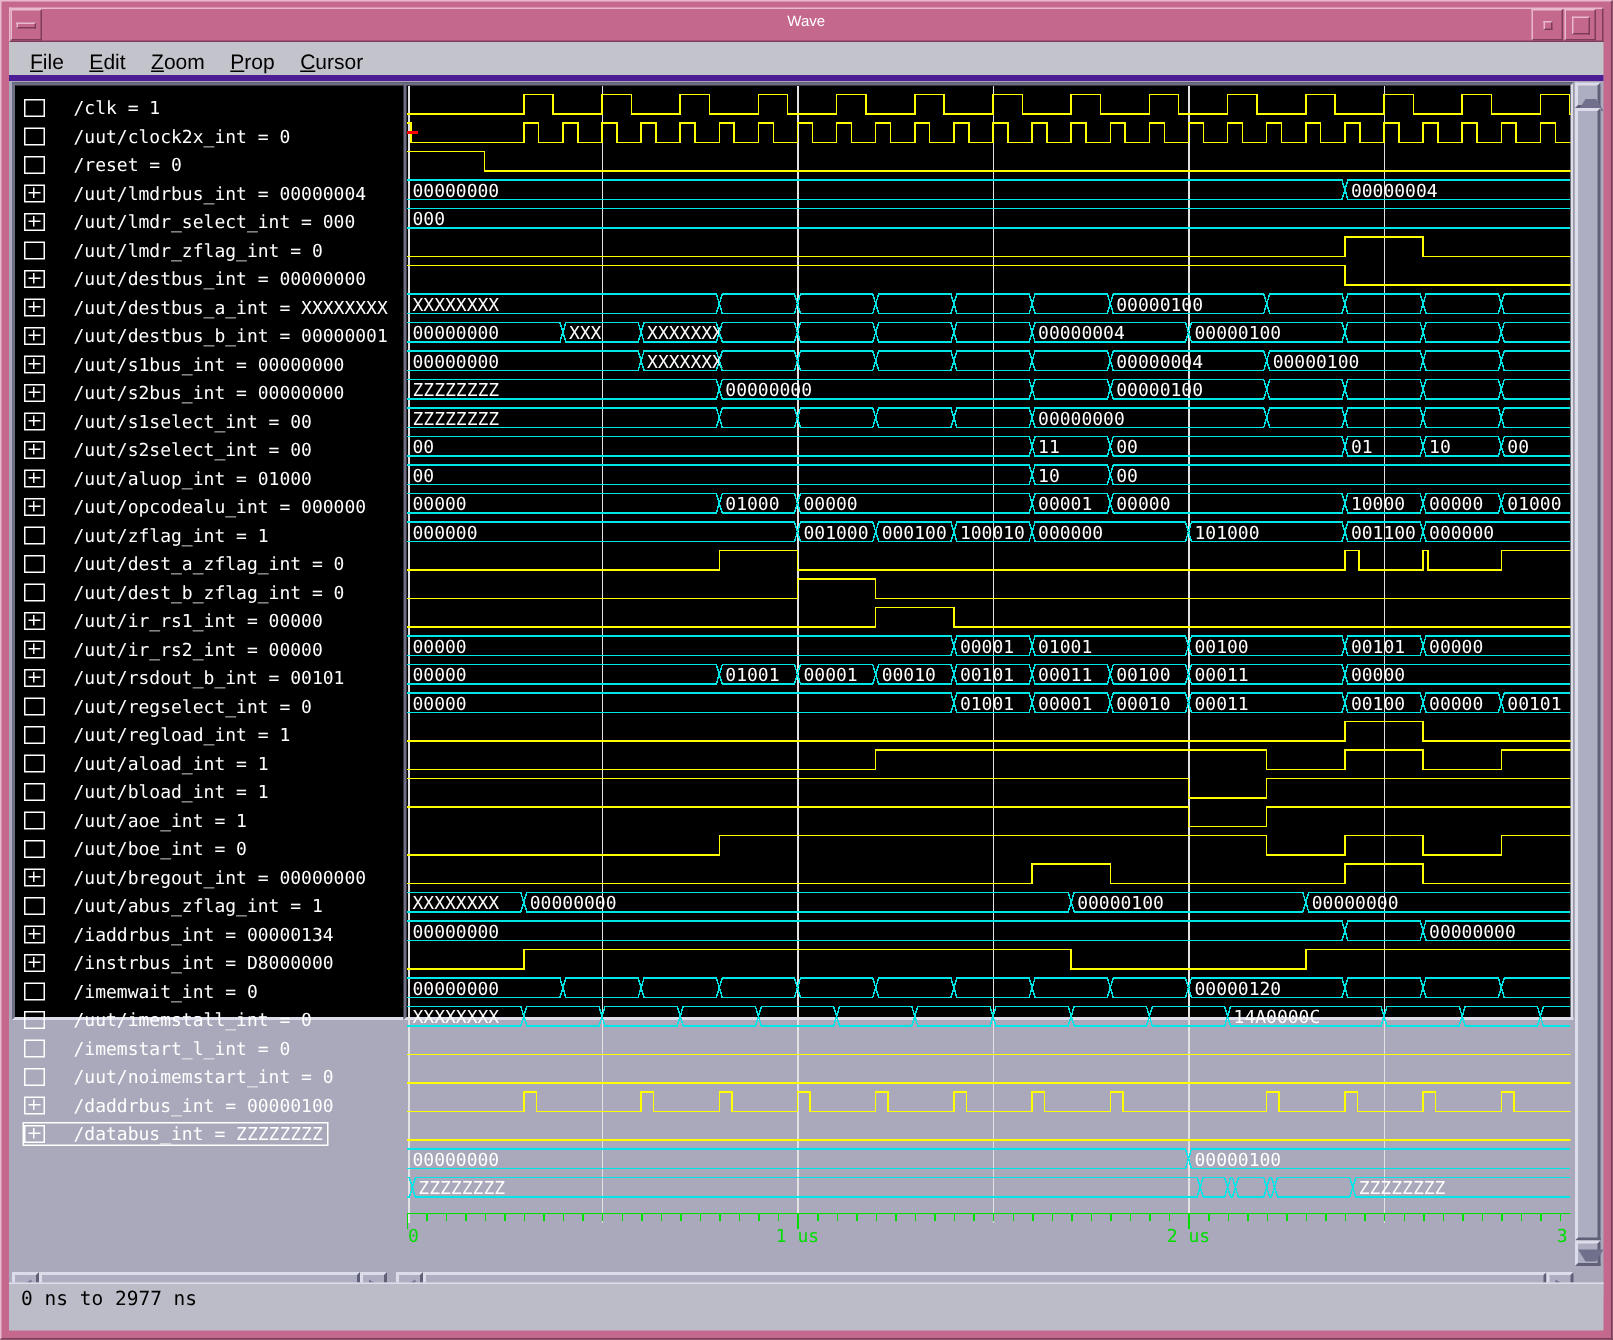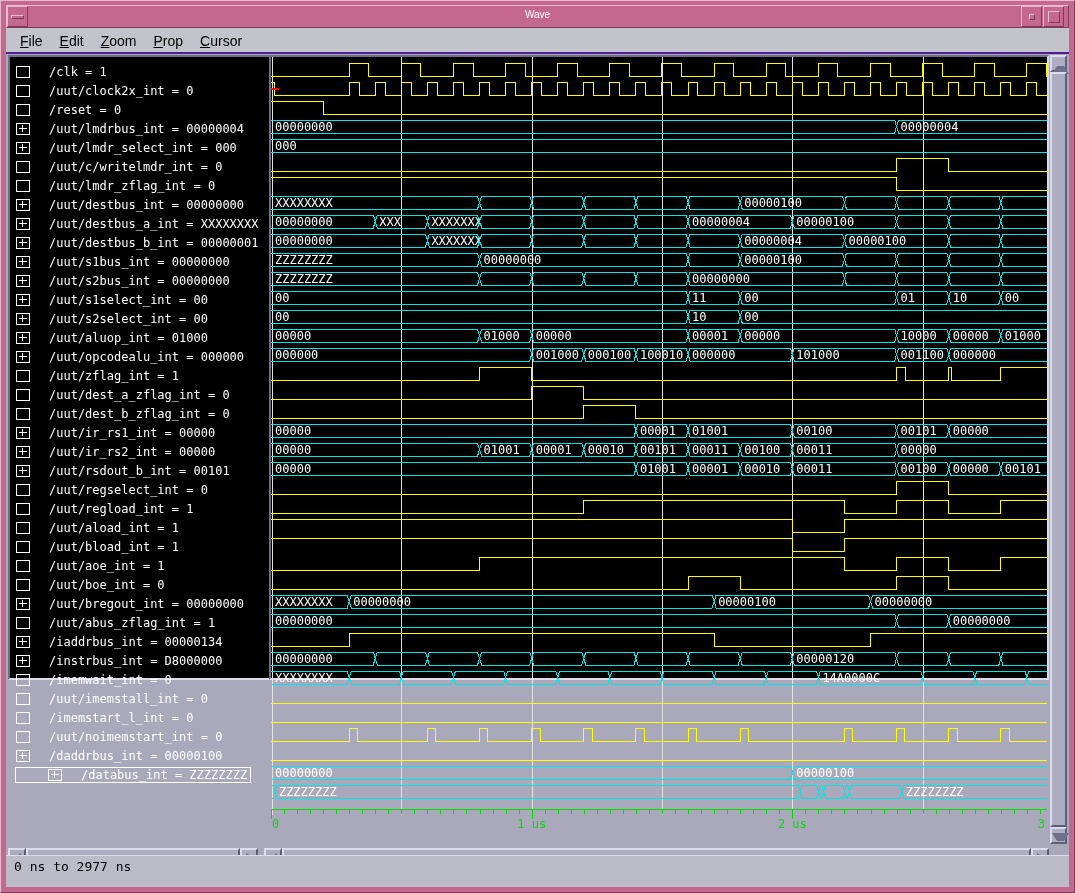--- a/index.html
+++ b/index.html
@@ -19,35 +19,35 @@
   #menu-btn .glyph { position:absolute; left:3px; top:8px; width:13px; height:4px; background:#c4688e;
                      border:1px solid #e9b9ce; border-right-color:#7e3c5c; border-bottom-color:#7e3c5c; }
   #min-btn { right:26px; }
   #min-btn .glyph { position:absolute; left:7px; top:7px; width:6px; height:6px; background:#c4688e;
                     border:1px solid #e9b9ce; border-right-color:#7e3c5c; border-bottom-color:#7e3c5c; }
   #max-btn { right:4px; }
   #max-btn .glyph { position:absolute; left:4px; top:4px; width:12px; height:12px; background:#c4688e;
                     border:1px solid #e9b9ce; border-right-color:#7e3c5c; border-bottom-color:#7e3c5c; }
   
   #menubar { position:absolute; left:5px; top:27px; right:5px; height:26px; background:#c3c3cb;
-             border-bottom:2px solid #4c1d95; }
+             border-bottom:4px solid #4c1d95; }
   .menu-item { display:inline-block; margin-top:5px; color:#000;
                font-family:"Liberation Sans",sans-serif; font-size:14px; }
   
   #content { position:absolute; left:5px; top:53px; right:5px; bottom:27px; background:#a9a9bb; }
   .panel { position:absolute; top:1px; height:625px; background:#000;
            border:2px solid #6e6e84; border-right-color:#dcdcea; border-bottom-color:#dcdcea; }
   #names-panel { left:2px; width:264px; }
   #wave-panel  { left:263px; width:780px; }
   #wave-svg, #wave-svg * { shape-rendering: crispEdges; }
   
   #names-list { padding-top:5px; }
   .sig-row { height:19px; display:flex; align-items:center; padding-left:5px; }
   .sig-inner { display:inline-flex; align-items:center; border:1px solid transparent; padding:0 3px 0 0; }
-  .sig-row.selected .sig-inner { border-color:#fff;padding-left:32px; }
+  .sig-row.selected .sig-inner { border-color:#fff; }
   .sig-icon { position:relative; width:14px; height:12px; border:1px solid #fff; flex:none; }
   .sig-icon.plus::before { content:''; position:absolute; left:2px; top:4px; width:8px; height:1px; background:#fff; }
   .sig-icon.plus::after  { content:''; position:absolute; left:5px; top:1px; width:1px; height:7px; background:#fff; }
   .sig-name { margin-left:19px; color:#fff; font-size:12px; white-space:pre; }
   
   .sb { position:absolute; background:#8e8ea4; }
   .sb-btn, .sb-thumb { position:absolute; background:#aeaec2;
       border:2px solid #dcdcea; border-right-color:#5f5f78; border-bottom-color:#5f5f78; }
   .arr { position:absolute; width:0; height:0; }
   #vsb { left:1044px; top:1px; width:17px; height:789px; }
@@ -110,26 +110,20 @@
           <div class="sig-row">
             <span class="sig-inner">
               <span class="sig-icon plus"></span>
               <span class="sig-name">/uut/lmdrbus_int = 00000004</span>
             </span>
           </div>
           <div class="sig-row">
             <span class="sig-inner">
               <span class="sig-icon plus"></span>
               <span class="sig-name">/uut/lmdr_select_int = 000</span>
-            </span>
-          </div>
-          <div class="sig-row">
-            <span class="sig-inner">
-              <span class="sig-icon"></span>
-              <span class="sig-name">/uut/c/writelmdr_int = 0</span>
             </span>
           </div>
           <div class="sig-row">
             <span class="sig-inner">
               <span class="sig-icon"></span>
               <span class="sig-name">/uut/lmdr_zflag_int = 0</span>
             </span>
           </div>
           <div class="sig-row">
             <span class="sig-inner">

